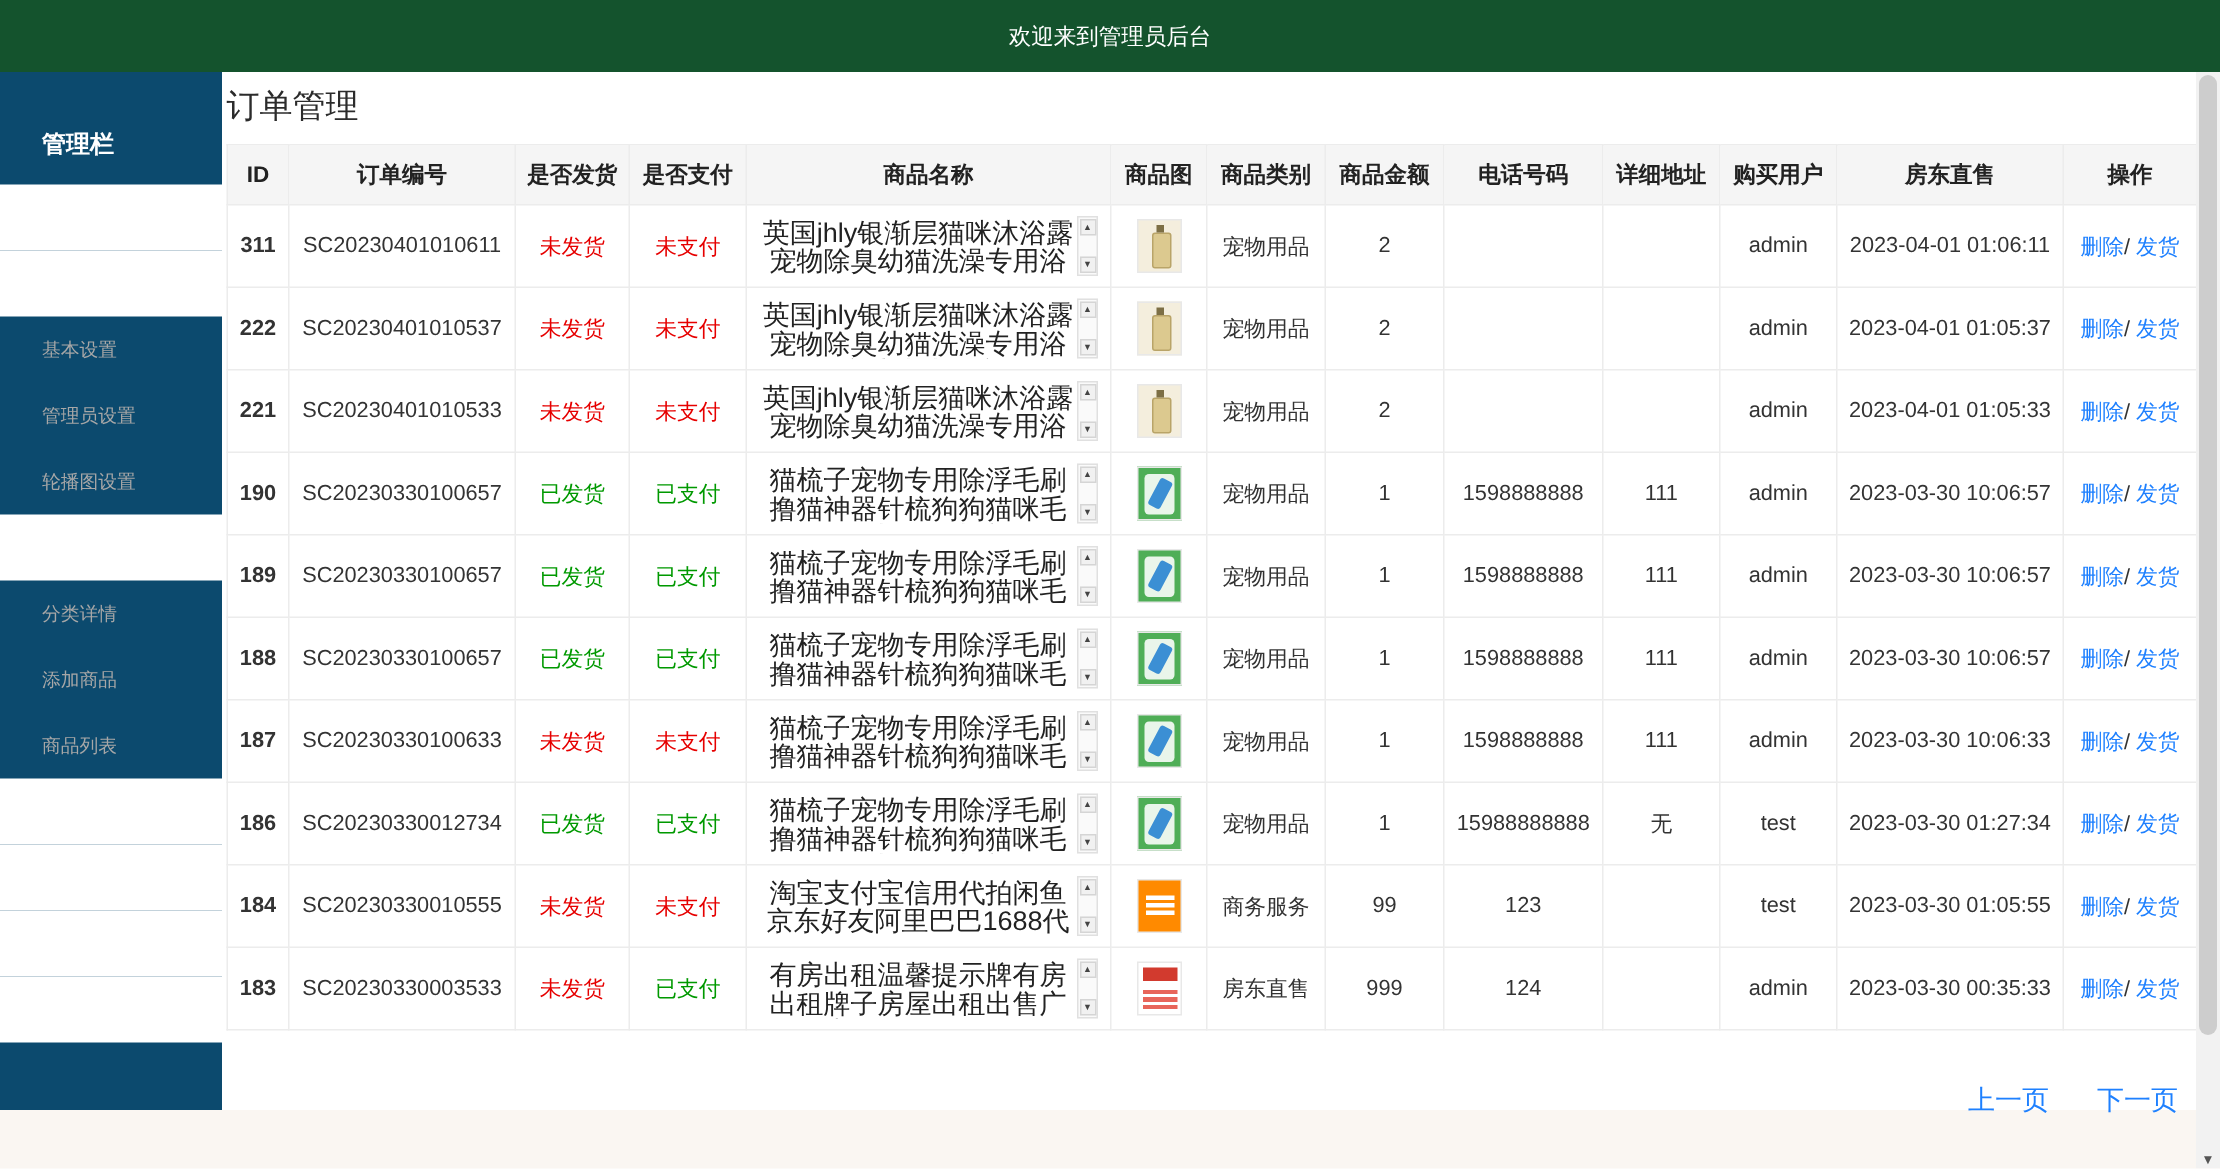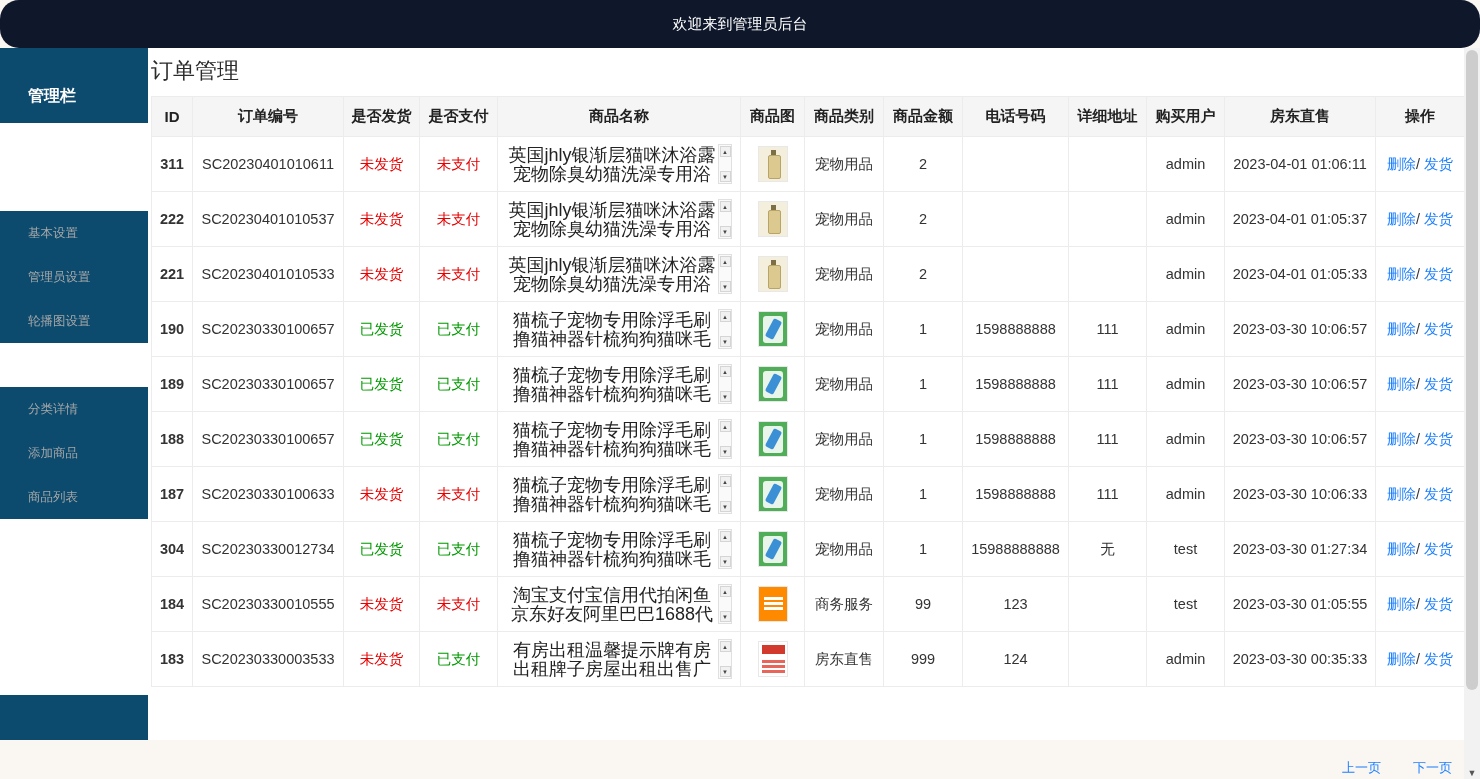--- a/index.html
+++ b/index.html
@@ -3,24 +3,23 @@
 <meta charset="utf-8">
 <style>
   html,body{margin:0;padding:0;}
   body{
     width:1480px;height:779px;position:relative;overflow:hidden;
     font-family:"Liberation Sans","DejaVu Sans",sans-serif;
     background:#faf6f2;
   }
   
   .banner{
-    height:48px;background:#0f172a;color:#fff;
+    height:48px;background:#14532d;color:#fff;
     display:flex;align-items:center;justify-content:center;
     font-size:15px;
-    border-radius:19px;
   }
   
   .layout{display:flex;height:692px;background:#fff;}
   .sidebar{
     width:148px;flex-shrink:0;background:#0c4a6e;color:#fff;
     box-sizing:border-box;padding-top:24px;
   }
   .sidebar-title{font-size:16px;font-weight:bold;padding:14px 0 16px 28px;}
   .side-item{height:44px;line-height:44px;padding-left:28px;font-size:13px;cursor:pointer;}
   .side-item.main{color:#ffffff;}
@@ -60,21 +59,21 @@
   .thumb.comb{background:#4fae57;}
   .thumb.comb::before{content:"";position:absolute;left:4px;top:4px;width:20px;height:27px;background:#e9f5ea;border-radius:3px;}
   .thumb.comb::after{content:"";position:absolute;left:10px;top:7px;width:9px;height:20px;background:#3b8fd4;transform:rotate(28deg);border-radius:2px;}
   .thumb.taobao{background:#ff8a00;}
   .thumb.taobao::before{content:"";position:absolute;left:5px;top:10px;width:19px;height:3px;background:#fff;box-shadow:0 5px 0 #fff,0 10px 0 #fff;}
   .thumb.sign{background:#fff;}
   .thumb.sign::before{content:"";position:absolute;left:3px;top:3px;width:23px;height:9px;background:#d23a2e;}
   .thumb.sign::after{content:"";position:absolute;left:3px;top:16px;width:23px;height:15px;background:repeating-linear-gradient(0deg,#e8655a 0 3px,#fff 3px 5px);}
   
   .pagination{width:1313px;display:flex;justify-content:flex-end;gap:32px;margin-top:34px;box-sizing:border-box;padding-right:12px;}
-  .pagination a{color:#1e80ff;font-size:13px;text-decoration:none;cursor:pointer;margin-top:38px;}
+  .pagination a{color:#1e80ff;font-size:18px;text-decoration:none;cursor:pointer;}
   
   .vscroll{position:absolute;top:48px;right:0;bottom:0;width:16px;background:#f2f2f2;}
   .vscroll .vthumb{position:absolute;top:2px;left:2px;width:12px;height:640px;background:#cdcdcd;border-radius:7px;}
   .vscroll .down-btn{position:absolute;bottom:1px;left:0;width:16px;text-align:center;font-size:9px;color:#555;cursor:pointer;}
 </style>
 </head>
 <body>
 
 <div class="banner">
   <span>欢迎来到管理员后台</span>
@@ -306,21 +305,21 @@
             </td>
             <td>宠物用品</td>
             <td>1</td>
             <td>1598888888</td>
             <td>111</td>
             <td>admin</td>
             <td>2023-03-30 10:06:33</td>
             <td><span><a class="action">删除</a>/ <a class="action">发货</a></span></td>
           </tr>
           <tr>
-            <td class="id-cell">304</td>
+            <td class="id-cell">186</td>
             <td>SC20230330012734</td>
             <td class="st-ok">已发货</td>
             <td class="st-ok">已支付</td>
             <td>
               <div class="namebox">
                 <div class="nametext">猫梳子宠物专用除浮毛刷撸猫神器针梳狗狗猫咪毛发清理开结毛</div>
                 <div class="mini-scroll">
                   <div class="ms-btn">▲</div>
                   <div class="ms-btn">▼</div>
                 </div>

